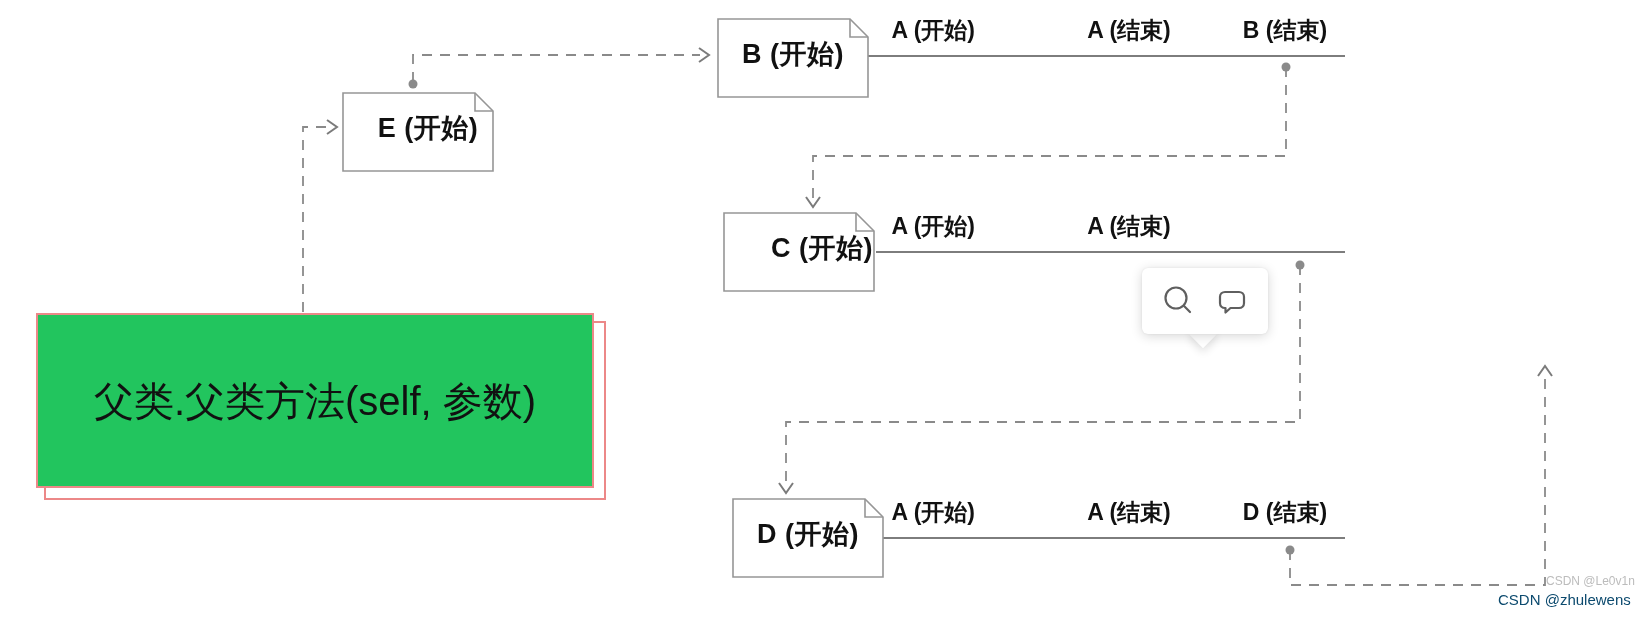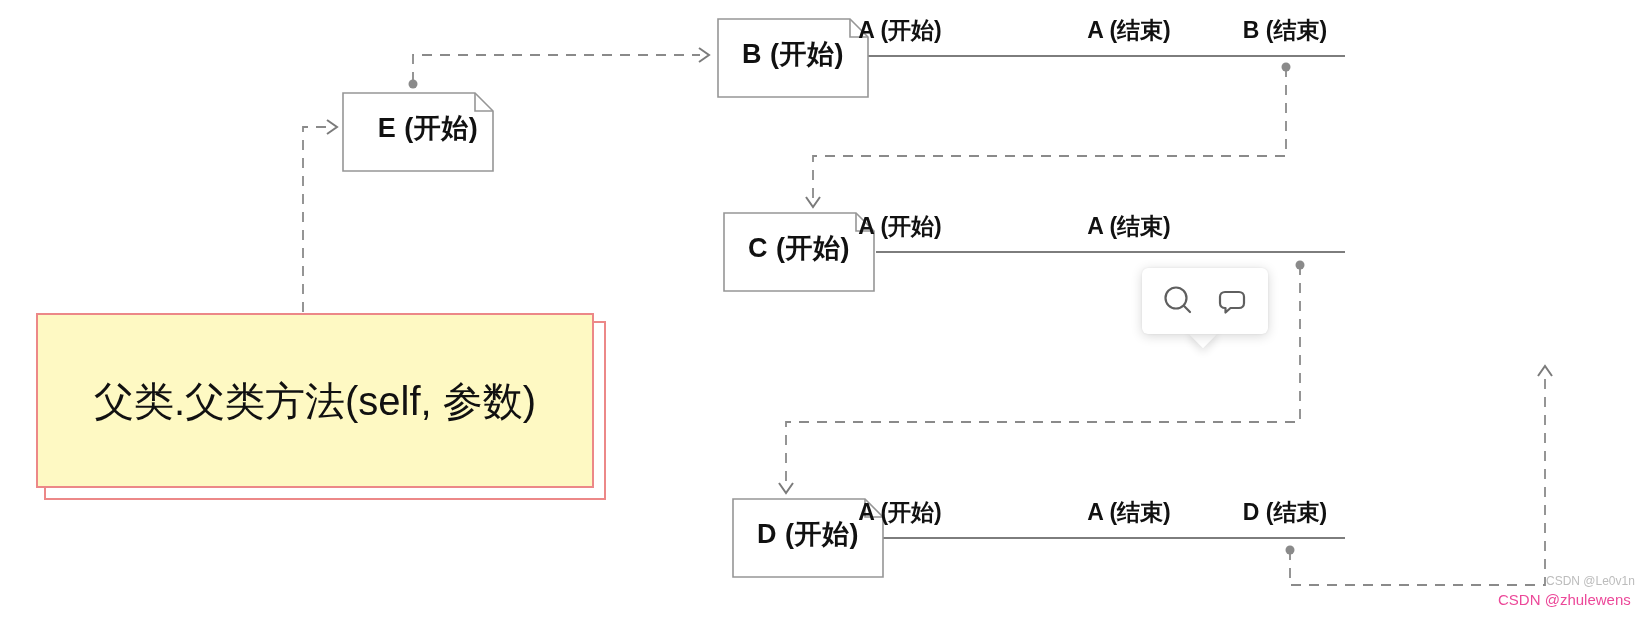--- a/index.html
+++ b/index.html
@@ -11,41 +11,41 @@
   .node{position:absolute;width:152px;height:72px;}
   .node .shape{position:absolute;left:0;top:0;width:152px;height:80px;}
   .node .lbl{position:absolute;left:0;top:0;width:100%;height:100%;
              display:flex;align-items:center;justify-content:center;
              font-size:27px;font-weight:600;letter-spacing:.5px;}
 
   
   .tl-label{position:absolute;width:150px;text-align:center;
             font-size:23px;font-weight:600;line-height:28px;}
   .row-b{top:16px;} .row-c{top:212px;} .row-d{top:498px;}
-  .col-1{left:825px;} .col-2{left:1054px;} .col-3{left:1210px;}
+  .col-1{left:825px;text-align:right;} .col-2{left:1054px;} .col-3{left:1210px;}
 
   
   .call-box-shadow{position:absolute;left:44px;top:321px;width:558px;height:175px;
                    border:2px solid #ec8888;background:#fff;}
   .call-box{position:absolute;left:36px;top:313px;width:558px;height:175px;
-            border:2px solid #ec8888;background:#fef9c3;
+            border:2px solid #ec8888;background:#22c55e;
             display:flex;align-items:center;justify-content:center;text-align:center;
             font-size:40px;line-height:62px;font-weight:500;padding:0 26px;box-sizing:border-box;}
 
   
   .toolbar{position:absolute;left:1142px;top:268px;width:126px;height:66px;background:#fff;
            border-radius:6px;box-shadow:0 2px 12px rgba(0,0,0,.16),0 0 2px rgba(0,0,0,.08);
            display:flex;align-items:center;justify-content:center;gap:22px;}
   .toolbar-pointer{position:absolute;left:1193px;top:324px;width:20px;height:20px;background:#fff;
            transform:rotate(45deg);box-shadow:3px 3px 8px rgba(0,0,0,.12);}
   .tool-btn{width:32px;height:32px;display:flex;align-items:center;justify-content:center;cursor:pointer;}
 
   
   .wm-small{position:absolute;left:1546px;top:574px;font-size:12px;color:#bcbcbc;white-space:nowrap;}
-  .wm-big{position:absolute;left:1498px;top:591px;font-size:15px;color:#ec4899;white-space:nowrap;}
+  .wm-big{position:absolute;left:1498px;top:591px;font-size:15px;color:#0c4a6e;white-space:nowrap;}
 </style>
 </head>
 <body>
 
 <div class="canvas">
 
   <svg class="overlay" viewBox="0 0 1640 618">
     <g stroke="#7d7d7d" stroke-width="2">
       <line x1="868" y1="56" x2="1345" y2="56"></line>
       <line x1="876" y1="252" x2="1345" y2="252"></line>
@@ -83,21 +83,21 @@
   </div>
 
   <div class="node" style="left:342px;top:92px;padding-left:20px;">
     <svg class="shape" viewBox="0 0 152 80">
       <path d="M1,1 H133 L151,19 V79 H1 Z" fill="#fff" stroke="#969696" stroke-width="1.6"></path>
       <path d="M133,1 V19 H151" fill="none" stroke="#969696" stroke-width="1.6"></path>
     </svg>
     <div class="lbl">E (开始)</div>
   </div>
 
-  <div class="node" style="left:723px;top:212px;">
+  <div class="node" style="left:723px;top:212px;padding-left:46px;">
     <svg class="shape" viewBox="0 0 152 80">
       <path d="M1,1 H133 L151,19 V79 H1 Z" fill="#fff" stroke="#969696" stroke-width="1.6"></path>
       <path d="M133,1 V19 H151" fill="none" stroke="#969696" stroke-width="1.6"></path>
     </svg>
     <div class="lbl">C (开始)</div>
   </div>
 
   <div class="node" style="left:716px;top:498px;margin-left:16px;">
     <svg class="shape" viewBox="0 0 152 80">
       <path d="M1,1 H133 L151,19 V79 H1 Z" fill="#fff" stroke="#969696" stroke-width="1.6"></path>

